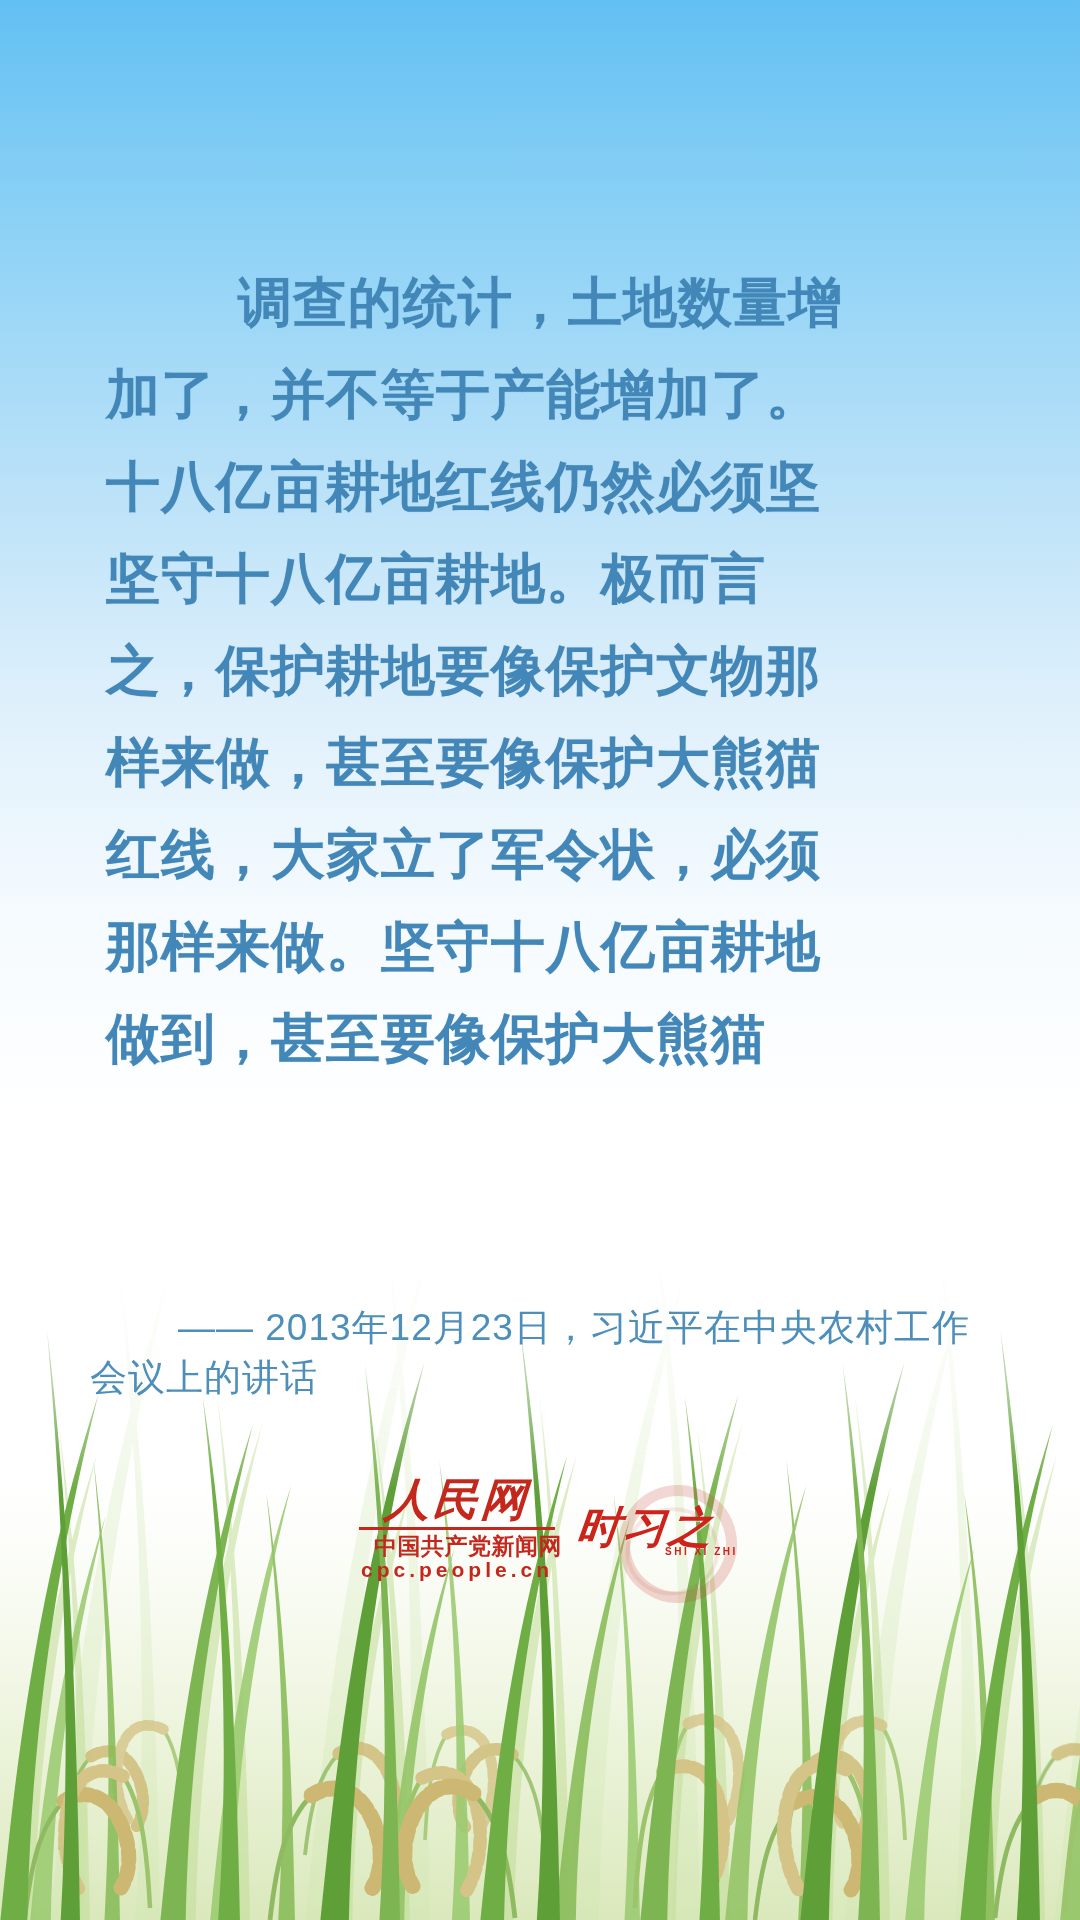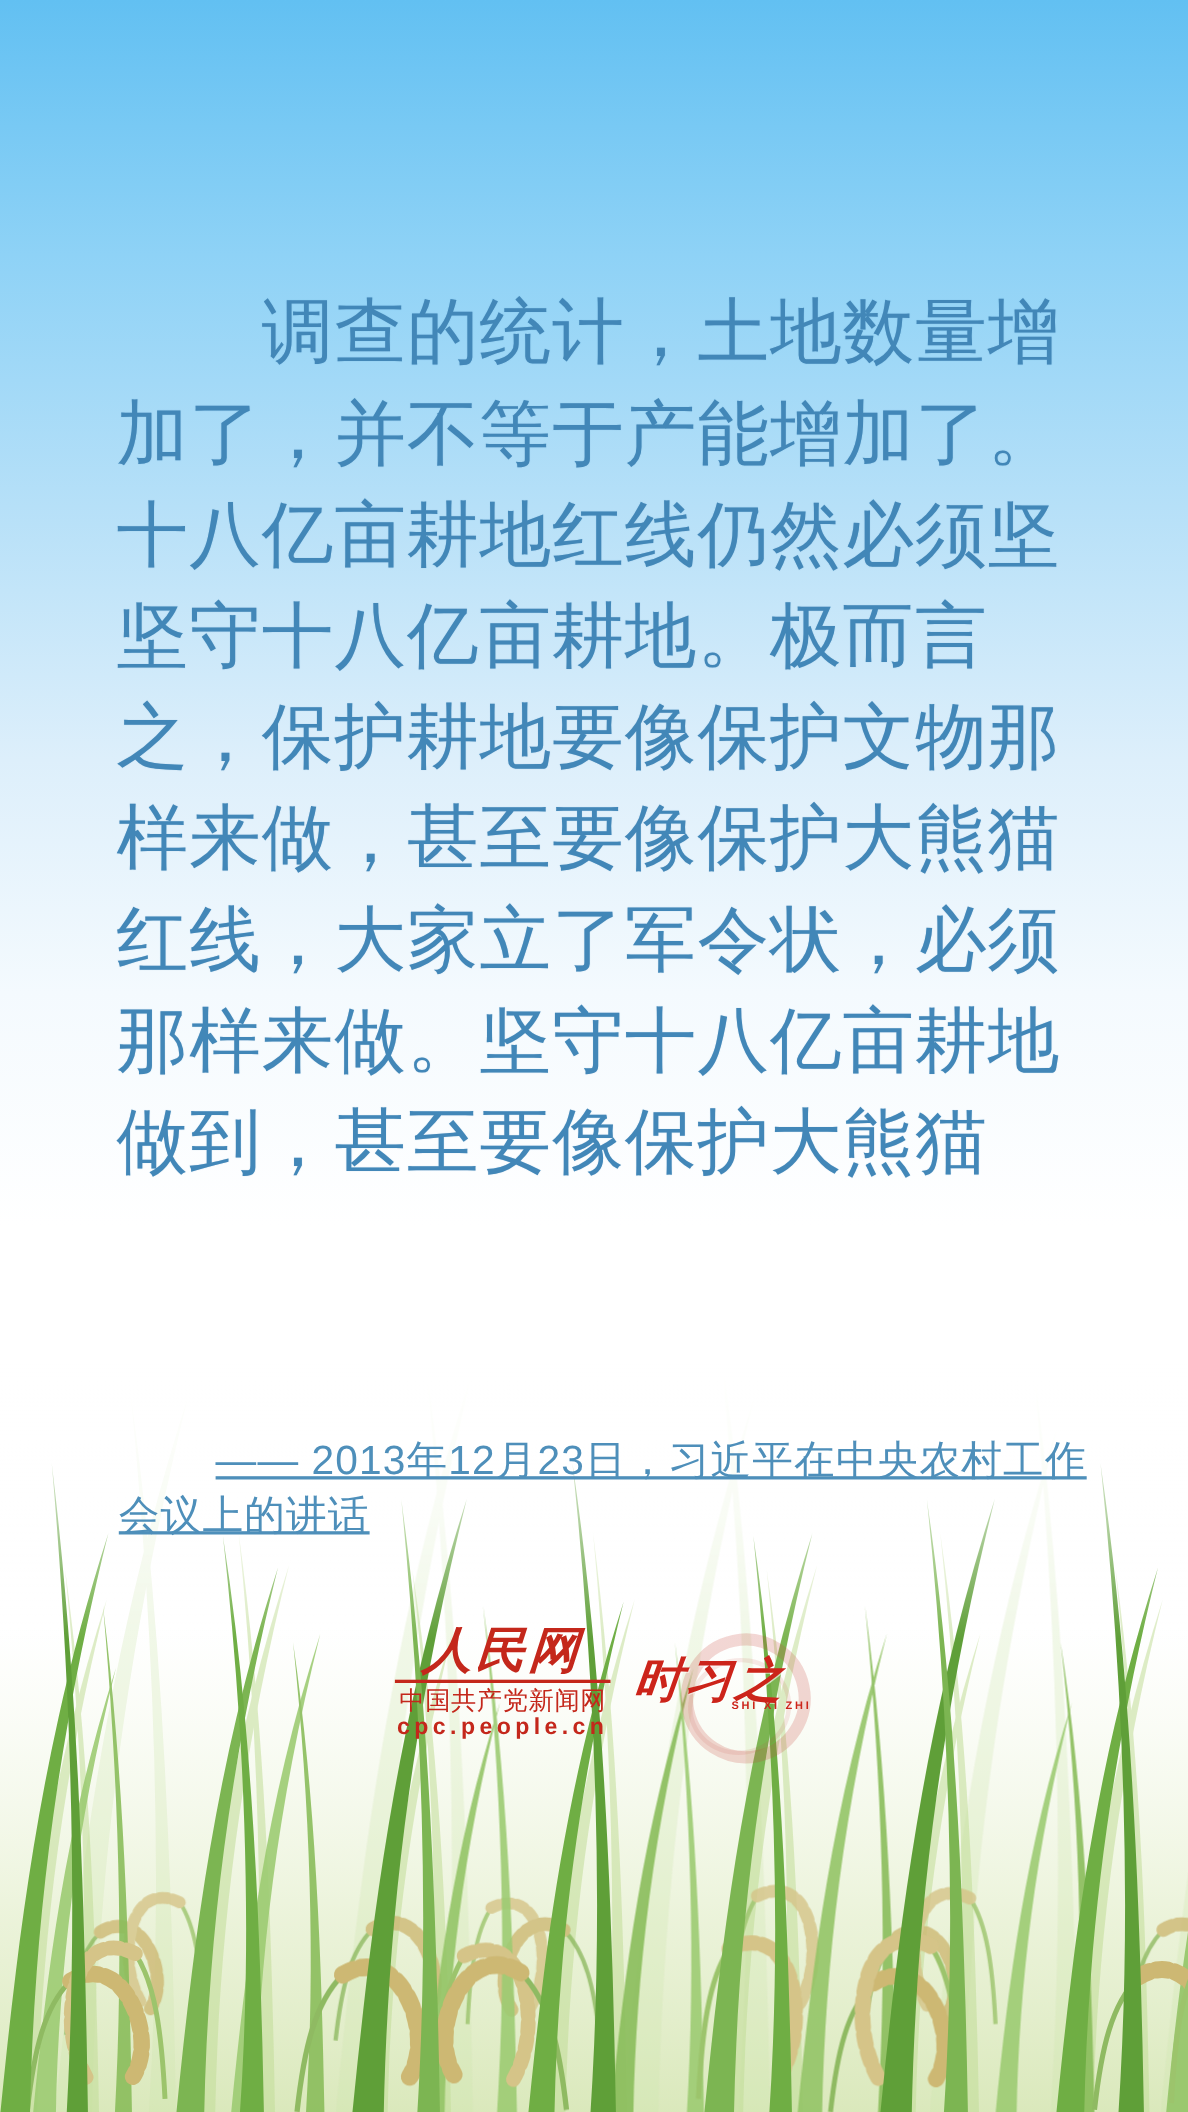--- a/index.html
+++ b/index.html
@@ -20,39 +20,38 @@
       #ffffff 58%,
       #ffffff 100%);
     overflow:hidden;
   }
   
   .quote{
     position:absolute;
     left:106px;top:256px;
     width:890px;
     color:#4287b8;
-    font-size:65px;
+    font-size:54px;
     line-height:92px;
-    font-weight:400;
+    font-weight:700;
     letter-spacing:1px;
     text-shadow:0 0 1px rgba(66,135,184,.35);
   }
   .quote-line{white-space:nowrap;}
   .quote-line:first-child{text-indent:132px;}
   
   .attribution{
     position:absolute;
-    left:108px;top:1303px;
+    left:90px;top:1303px;
     width:900px;
     color:#4e8fba;
     font-size:37px;
     line-height:50px;
     font-weight:400;
     letter-spacing:1px;
-    text-decoration:underline;
   }
   .attr-line1{text-indent:88px;}
   
   .pd-logo{
     position:absolute;
     left:352px;top:1474px;
     width:210px;
     text-align:center;
     color:#c4271b;
   }
@@ -64,25 +63,26 @@
     line-height:52px;
     letter-spacing:3px;
     transform:skewX(-4deg);
   }
   .pd-rule{
     height:3px;width:196px;
     margin:1px auto 3px auto;
     background:#c4271b;
   }
   .pd-site{
-    font-weight:400;
+    font-weight:700;
     font-size:23px;
     line-height:26px;
     letter-spacing:.5px;
     white-space:nowrap;
+    text-align:right;
   }
   .pd-url{
     font-weight:700;
     font-size:21px;
     line-height:22px;
     letter-spacing:4px;
     white-space:nowrap;
   }
   
   .sxz-logo{

